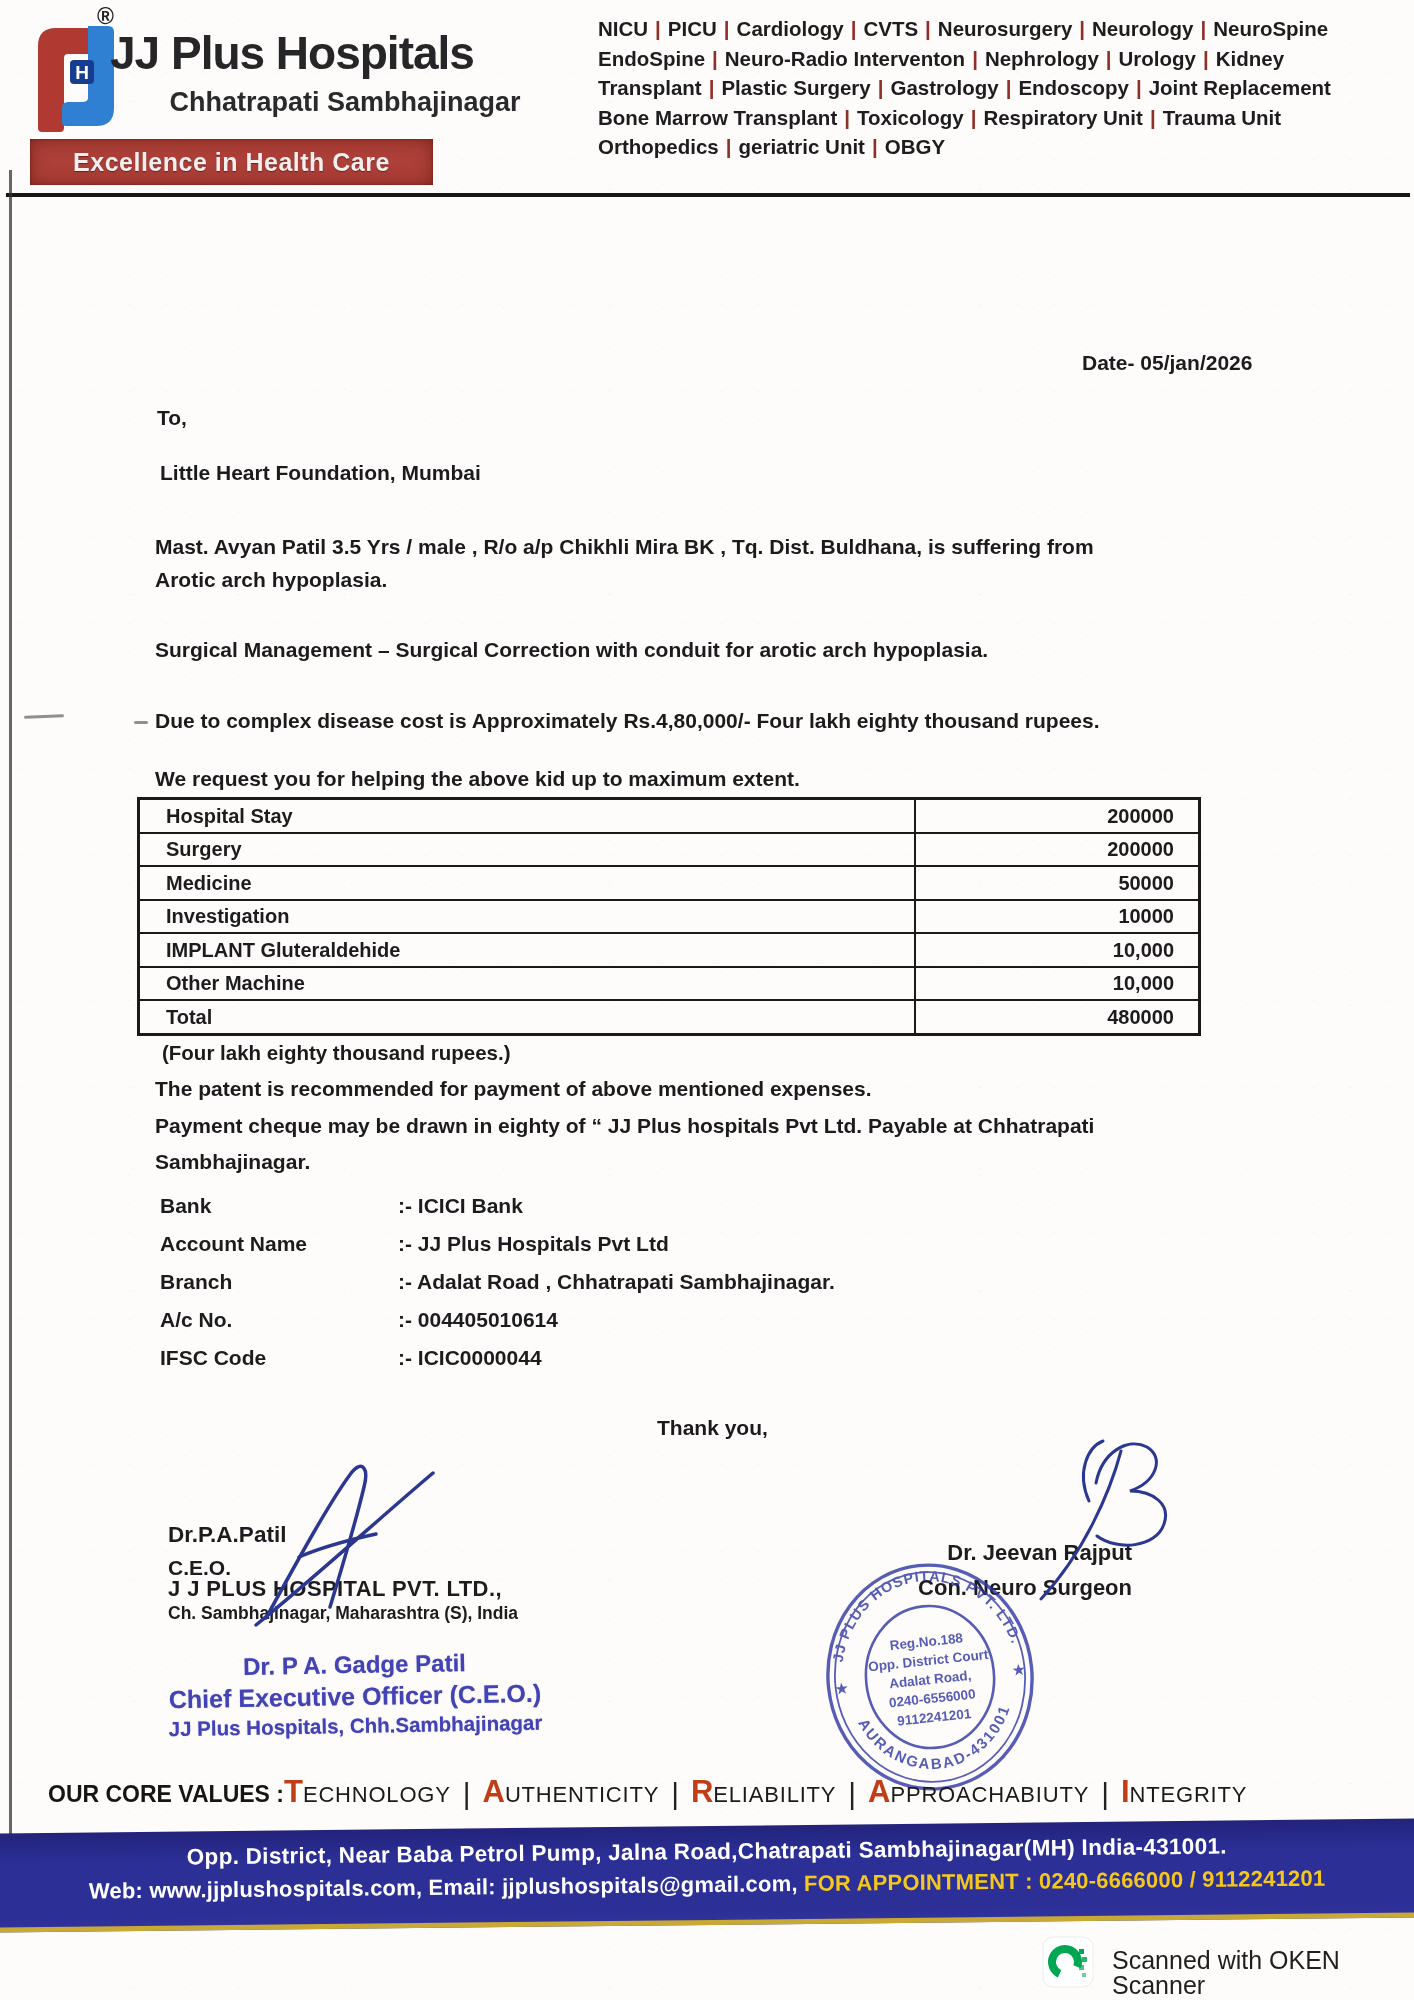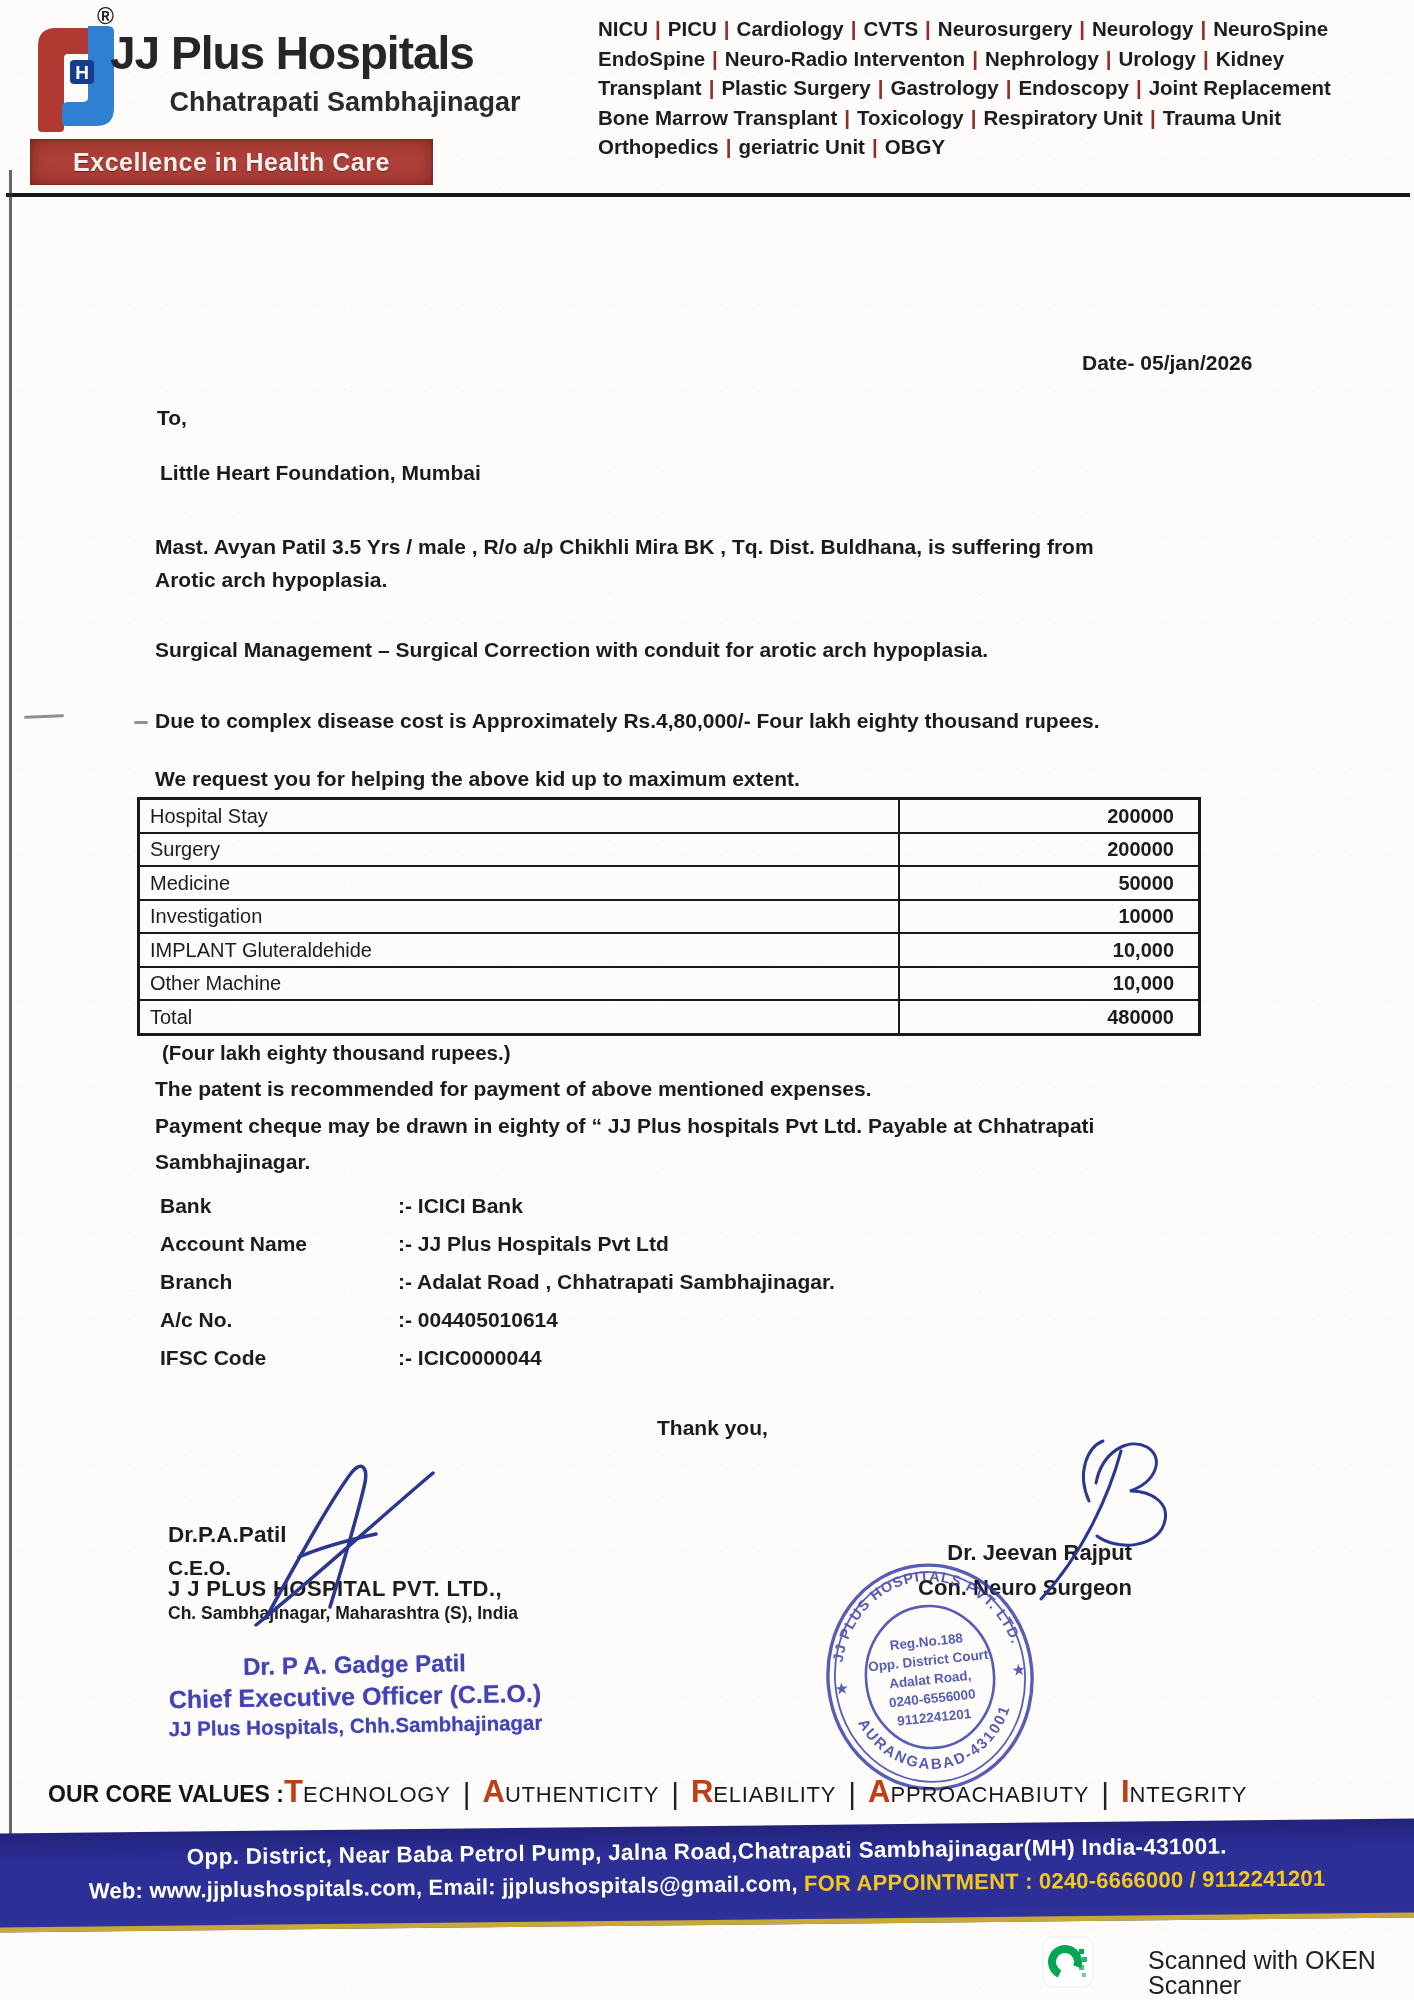--- a/index.html
+++ b/index.html
@@ -36,21 +36,21 @@
   .t.b{font-weight:700;}
   .date{font-size:21px; font-weight:600;}
 
   
   .cost-table{
     left:137px; top:797px; width:1058px;
     border:3px solid #1a1a1a;
   }
   .t-row{display:flex; border-bottom:2.5px solid #1a1a1a; height:31.5px; align-items:center;}
   .t-row:last-child{border-bottom:none;border-radius:14px;}
-  .t-item{flex:0 0 748px; padding-left:10px; font-size:20px; font-weight:400; border-right:2.5px solid #1a1a1a; height:100%; display:flex; align-items:center;}
+  .t-item{flex:0 0 748px; padding-left:26px; font-size:20px; font-weight:700; border-right:2.5px solid #1a1a1a; height:100%; display:flex; align-items:center;}
   .t-amt{flex:1; text-align:right; padding-right:24px; font-size:20px; font-weight:700;}
 
   
   .bank{left:160px; top:1186px; width:900px;}
   .bank-row{display:flex; height:38px; align-items:center; font-size:21px; font-weight:600;}
   .bank-label{flex:0 0 238px;}
   .bank-value{flex:1; white-space:nowrap;}
 
   
   .sig-left div{line-height:1;}
@@ -80,21 +80,21 @@
     left:-6px; top:1826px; width:1426px; height:99px;
     background:linear-gradient(#23237c,#2b2f96 30%,#2b2f96 85%,#34349e);
     transform:rotate(-0.6deg); color:#fff; text-align:center;
   }
   .band .l1{font-size:22.5px; font-weight:700; margin-top:15px; letter-spacing:.3px;}
   .band .l2{font-size:22px; font-weight:700; margin-top:10px; letter-spacing:.2px;}
   .band .appt{color:#f4c71d;}
   .band .goldline{position:absolute; bottom:0; left:0; right:0; height:5px; background:#d8b62a; opacity:.9;}
 
   
-  .oken-text{font-size:25px; font-weight:500; color:#1f1f1f;margin-left:36px;}
+  .oken-text{font-size:25px; font-weight:500; color:#1f1f1f;}
 </style>
 </head>
 <body>
 
 <div class="page">
 
   <svg class="abs" style="left:26px; top:20px;" width="100" height="115" viewBox="0 0 100 115">
     <path d="M12,108 L12,26 Q12,8 30,8 L68,8 Q74,8 74,14 L74,28 Q74,34 68,34 L42,34 Q38,34 38,38 L38,108 Q38,112 34,112 L16,112 Q12,112 12,108 Z" fill="#b03a31"></path>
     <path d="M62,6 L82,6 Q88,6 88,12 L88,88 Q88,106 70,106 L40,106 Q36,106 36,102 L36,88 Q36,82 42,82 L56,82 Q62,82 62,78 Z" fill="#2f7fd2"></path>
     <rect x="44" y="40" width="24" height="24" rx="4" fill="#163d8f"></rect>

